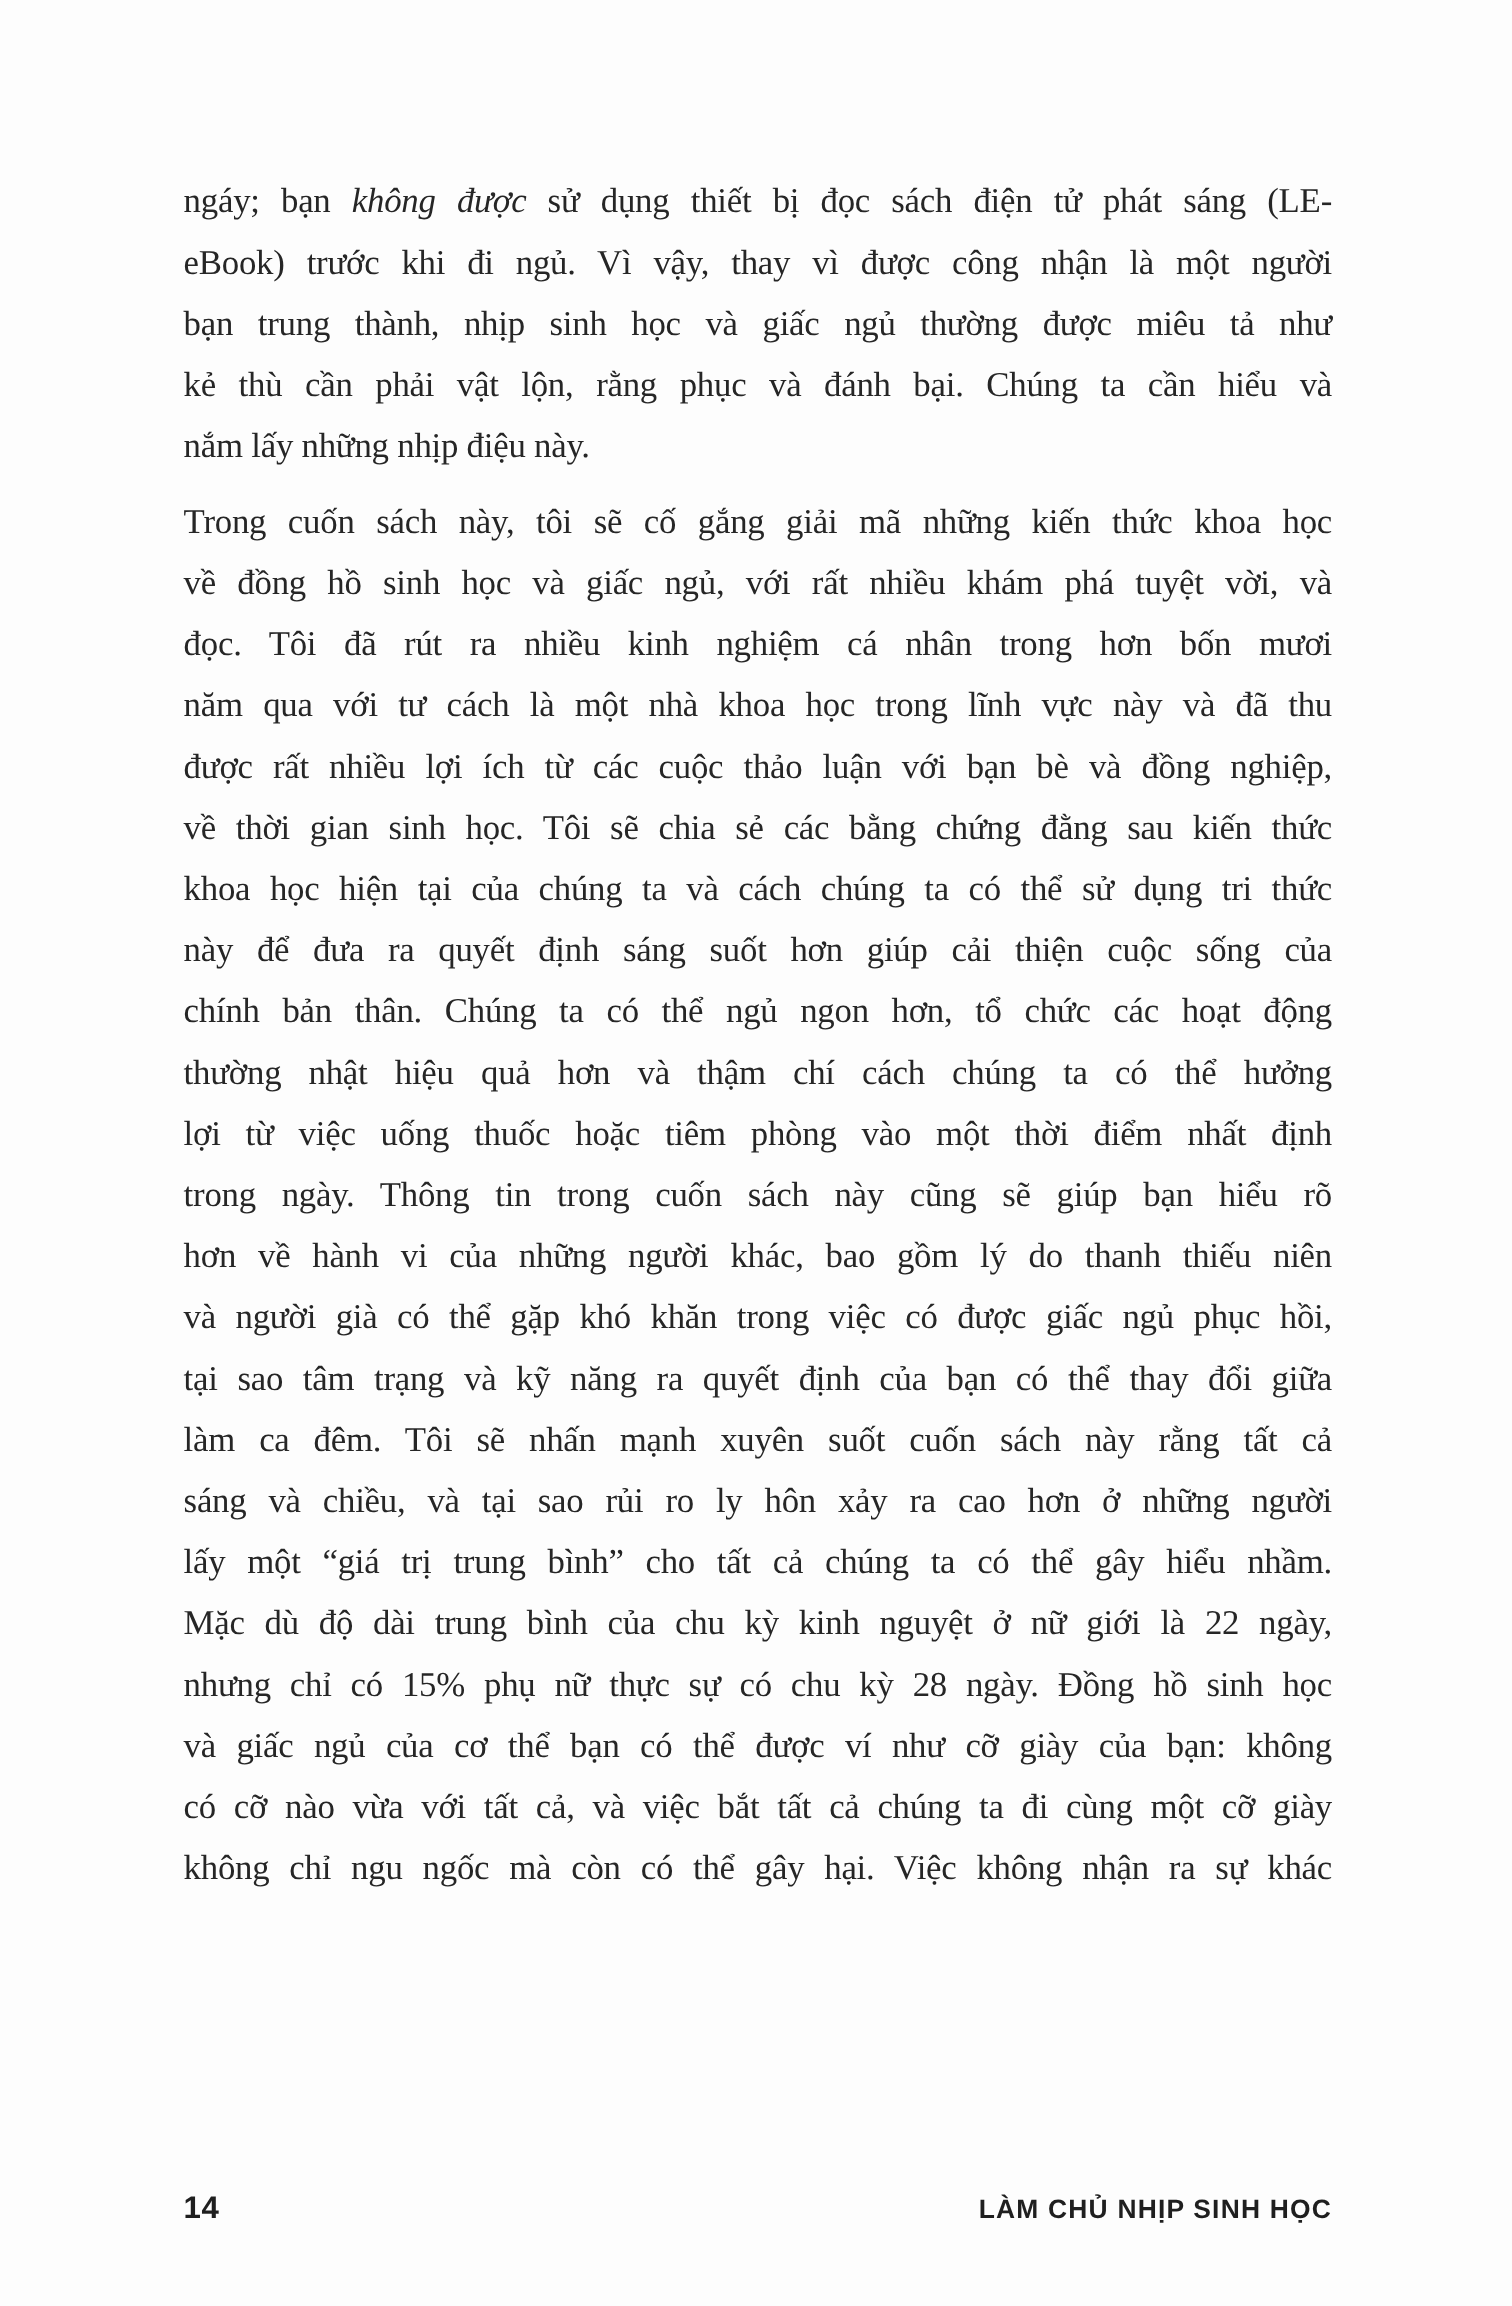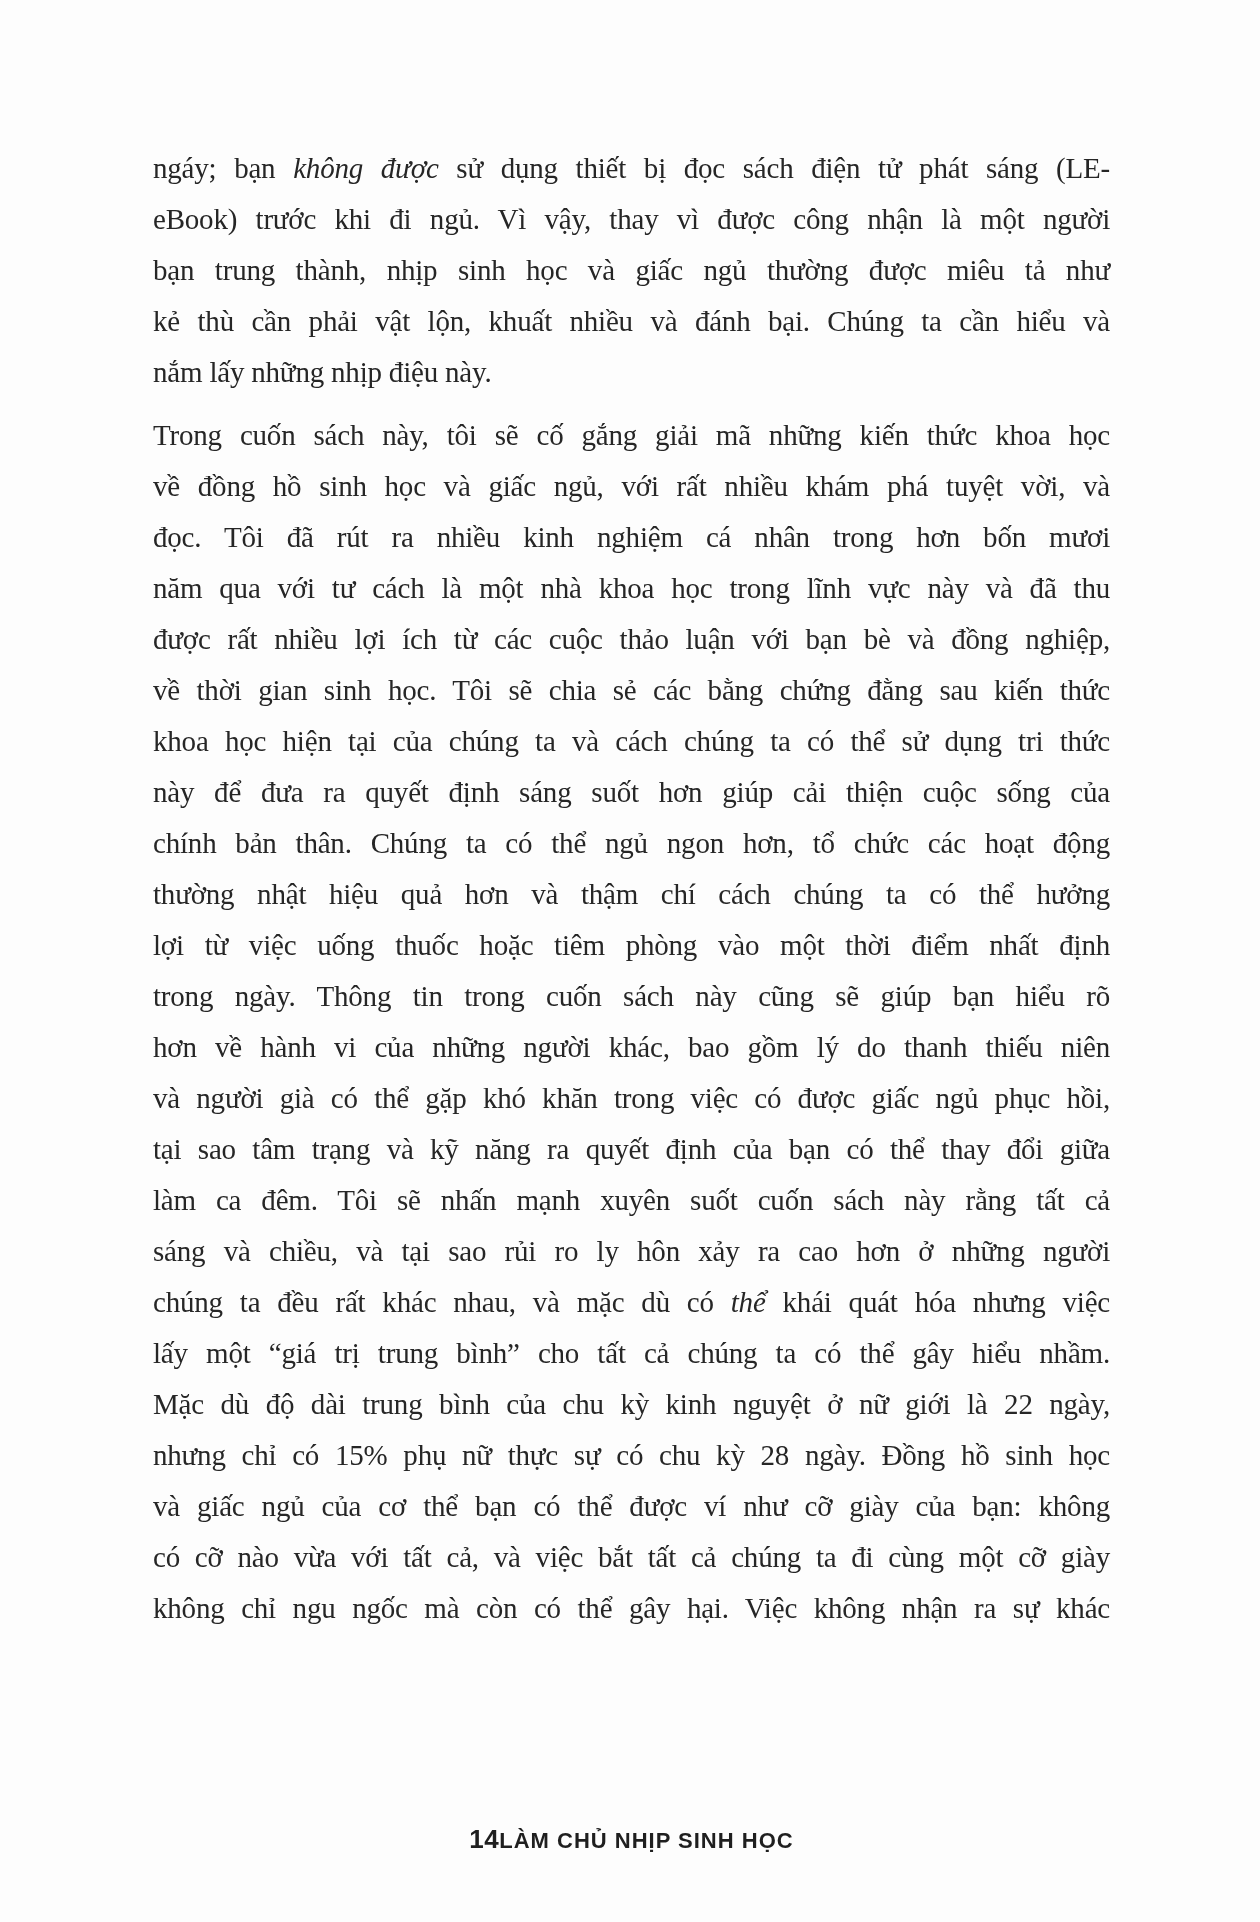--- a/index.html
+++ b/index.html
@@ -34,21 +34,21 @@
     white-space: normal;
   }
   .line.last { text-align-last: left; }
   .line em { font-style: italic; }
   .footer {
     position: absolute;
     left: 153px;
     top: 1798px;
     width: 957px;
     display: flex;
-    justify-content: center;
+    justify-content: space-between;
     align-items: baseline;
     font-family: "Liberation Sans", "DejaVu Sans", sans-serif;
     color: #1f1f1f;
   }
   .page-number {
     font-size: 26px;
     font-weight: 700;
     letter-spacing: 0.5px;
   }
   .running-title {
@@ -61,42 +61,41 @@
 </head>
 <body>
 
 <div class="page">
 
   <div class="content">
       <div class="paragraph">
         <div class="line"><span>ngáy; bạn </span><em>không được</em><span> sử dụng thiết bị đọc sách điện tử phát sáng (LE-</span></div>
         <div class="line"><span>eBook) trước khi đi ngủ. Vì vậy, thay vì được công nhận là một người</span></div>
         <div class="line"><span>bạn trung thành, nhịp sinh học và giấc ngủ thường được miêu tả như</span></div>
-        <div class="line"><span>kẻ thù cần phải vật lộn, khuất nhiều và đánh bại. Chúng ta cần hiểu và</span></div>
+        <div class="line"><span>kẻ thù cần phải vật lộn, rằng phục và đánh bại. Chúng ta cần hiểu và</span></div>
         <div class="line last"><span>nắm lấy những nhịp điệu này.</span></div>
       </div>
       <div class="paragraph">
         <div class="line"><span>Trong cuốn sách này, tôi sẽ cố gắng giải mã những kiến thức khoa học</span></div>
         <div class="line"><span>về đồng hồ sinh học và giấc ngủ, với rất nhiều khám phá tuyệt vời, và</span></div>
         <div class="line"><span>đọc. Tôi đã rút ra nhiều kinh nghiệm cá nhân trong hơn bốn mươi</span></div>
         <div class="line"><span>năm qua với tư cách là một nhà khoa học trong lĩnh vực này và đã thu</span></div>
         <div class="line"><span>được rất nhiều lợi ích từ các cuộc thảo luận với bạn bè và đồng nghiệp,</span></div>
         <div class="line"><span>về thời gian sinh học. Tôi sẽ chia sẻ các bằng chứng đằng sau kiến thức</span></div>
         <div class="line"><span>khoa học hiện tại của chúng ta và cách chúng ta có thể sử dụng tri thức</span></div>
         <div class="line"><span>này để đưa ra quyết định sáng suốt hơn giúp cải thiện cuộc sống của</span></div>
         <div class="line"><span>chính bản thân. Chúng ta có thể ngủ ngon hơn, tổ chức các hoạt động</span></div>
         <div class="line"><span>thường nhật hiệu quả hơn và thậm chí cách chúng ta có thể hưởng</span></div>
         <div class="line"><span>lợi từ việc uống thuốc hoặc tiêm phòng vào một thời điểm nhất định</span></div>
         <div class="line"><span>trong ngày. Thông tin trong cuốn sách này cũng sẽ giúp bạn hiểu rõ</span></div>
         <div class="line"><span>hơn về hành vi của những người khác, bao gồm lý do thanh thiếu niên</span></div>
         <div class="line"><span>và người già có thể gặp khó khăn trong việc có được giấc ngủ phục hồi,</span></div>
         <div class="line"><span>tại sao tâm trạng và kỹ năng ra quyết định của bạn có thể thay đổi giữa</span></div>
         <div class="line"><span>làm ca đêm. Tôi sẽ nhấn mạnh xuyên suốt cuốn sách này rằng tất cả</span></div>
         <div class="line"><span>sáng và chiều, và tại sao rủi ro ly hôn xảy ra cao hơn ở những người</span></div>
-        <div class="line"><span>chúng ta đều rất khác nhau, và mặc dù có </span><em>thể</em><span> khái quát hóa nhưng việc</span></div>
         <div class="line"><span>lấy một “giá trị trung bình” cho tất cả chúng ta có thể gây hiểu nhầm.</span></div>
         <div class="line"><span>Mặc dù độ dài trung bình của chu kỳ kinh nguyệt ở nữ giới là 22 ngày,</span></div>
         <div class="line"><span>nhưng chỉ có 15% phụ nữ thực sự có chu kỳ 28 ngày. Đồng hồ sinh học</span></div>
         <div class="line"><span>và giấc ngủ của cơ thể bạn có thể được ví như cỡ giày của bạn: không</span></div>
         <div class="line"><span>có cỡ nào vừa với tất cả, và việc bắt tất cả chúng ta đi cùng một cỡ giày</span></div>
         <div class="line"><span>không chỉ ngu ngốc mà còn có thể gây hại. Việc không nhận ra sự khác</span></div>
       </div>
     </div>
 
   <div class="footer">

